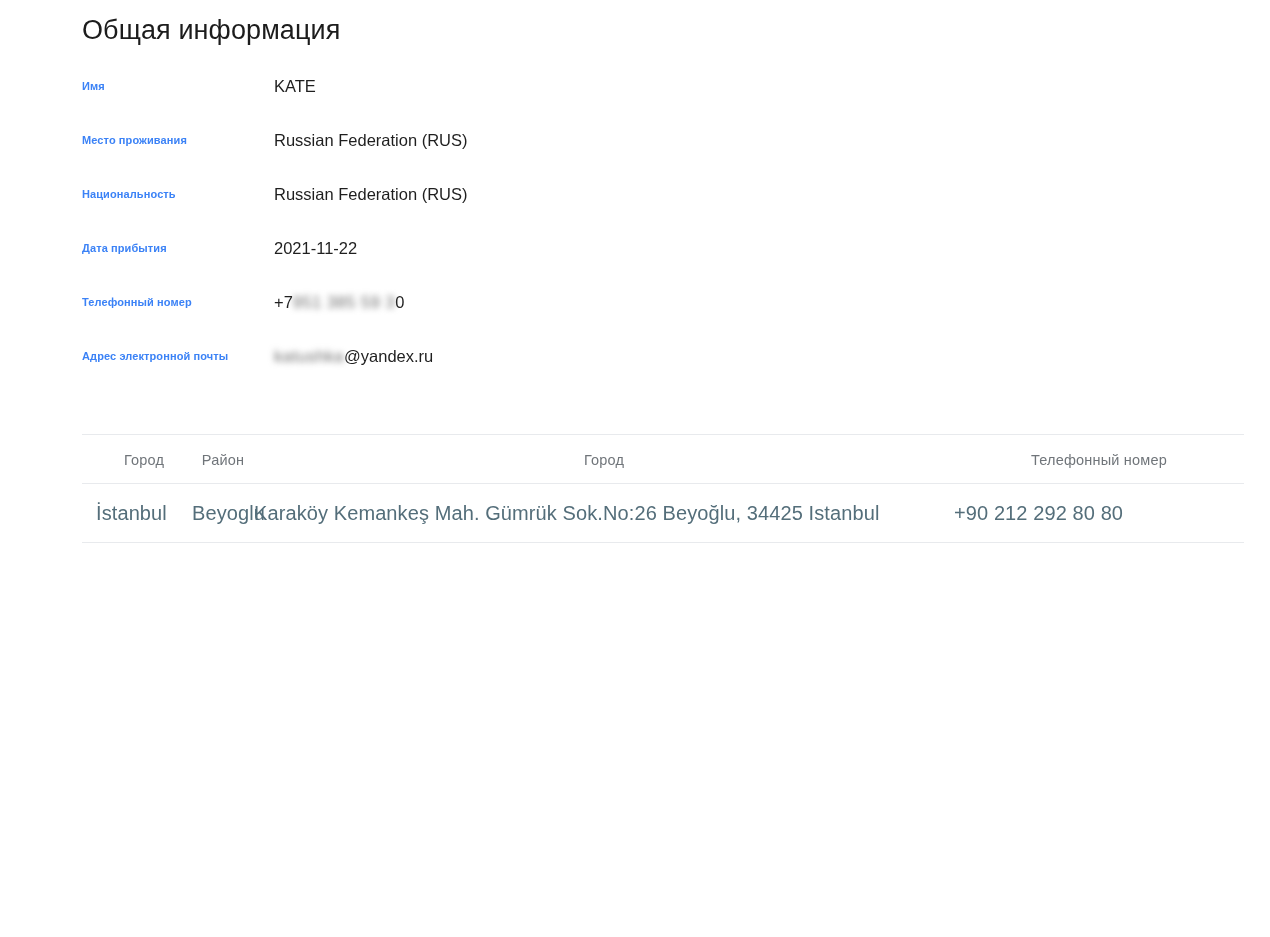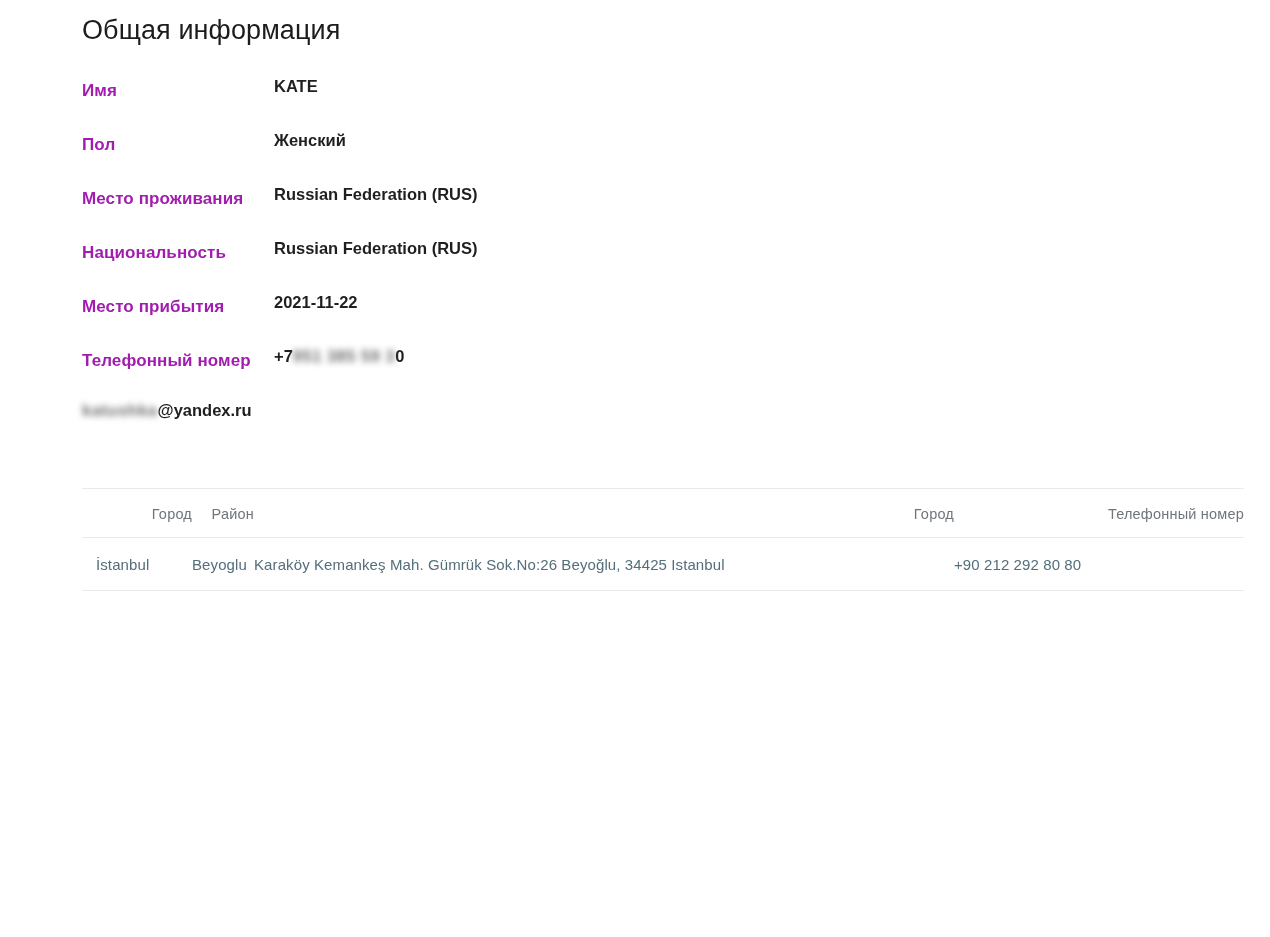--- a/index.html
+++ b/index.html
@@ -43,30 +43,30 @@
     margin-top: 30px;
   }
   .info-row {
     display: flex;
     align-items: flex-start;
     min-height: 54px;
   }
   .info-label {
     width: 192px;
     flex: 0 0 192px;
-    font-size: 17px;
+    font-size: 11px;
     font-weight: 700;
     line-height: 1.45;
-    color: #a21caf;
+    color: #3b82f6;
     padding-top: 3px;
     letter-spacing: 0.1px;
   }
   .info-value {
     font-size: 16.5px;
-    font-weight: 700;
+    font-weight: 400;
     line-height: 1.3;
     color: #1f1f1f;
     white-space: nowrap;
     display: flex;
     align-items: flex-end;
   }
 
   
   .redacted {
     display: inline-block;
@@ -81,32 +81,32 @@
   .redacted.small { filter: blur(3.1px); -webkit-filter: blur(3.1px); }
 
   
   .data-table {
     width: 1162px;
     border-collapse: collapse;
     table-layout: fixed;
     margin-top: 16px;
   }
   .data-table th {
-    text-align: right;
+    text-align: center;
     font-size: 14.5px;
     font-weight: 400;
     color: #70757a;
     padding: 17px 0 15px 0;
     border-top: 1px solid #e8eaed;
     border-bottom: 1px solid #e8eaed;
     letter-spacing: 0.2px;
   }
   .data-table td {
     text-align: left;
-    font-size: 15px;
+    font-size: 20px;
     font-weight: 400;
     color: #546e7a;
     padding: 18px 0 17px 0;
     border-bottom: 1px solid #e8eaed;
     letter-spacing: 0.1px;
     white-space: nowrap;
   }
   .data-table .pad-l { padding-left: 14px; }
 
   
@@ -127,52 +127,47 @@
     <h1 class="section-title">Общая информация</h1>
 
     <div class="info-list" id="info-list">
         <div class="info-row">
           <div class="info-label">Имя</div>
           <div class="info-value">
             <span>KATE</span>
           </div>
         </div>
         <div class="info-row">
-          <div class="info-label">Пол</div>
-          <div class="info-value">
-            <span>Женский</span>
-          </div>
-        </div>
-        <div class="info-row">
           <div class="info-label">Место проживания</div>
           <div class="info-value">
             <span>Russian Federation (RUS)</span>
           </div>
         </div>
         <div class="info-row">
           <div class="info-label">Национальность</div>
           <div class="info-value">
             <span>Russian Federation (RUS)</span>
           </div>
         </div>
         <div class="info-row">
-          <div class="info-label">Место прибытия</div>
+          <div class="info-label">Дата прибытия</div>
           <div class="info-value">
             <span>2021-11-22</span>
           </div>
         </div>
         <div class="info-row">
           <div class="info-label">Телефонный номер</div>
           <div class="info-value">
             <span>+7 </span>
             <span class="redacted">951 385 59 3</span>
             <span>0</span>
           </div>
         </div>
         <div class="info-row">
+          <div class="info-label">Адрес электронной почты</div>
           <div class="info-value">
             <span class="redacted small">katushka</span>
             <span>@yandex.ru</span>
           </div>
         </div>
       </div>
   </div>
 
   <div id="address-title-wrap">
 

